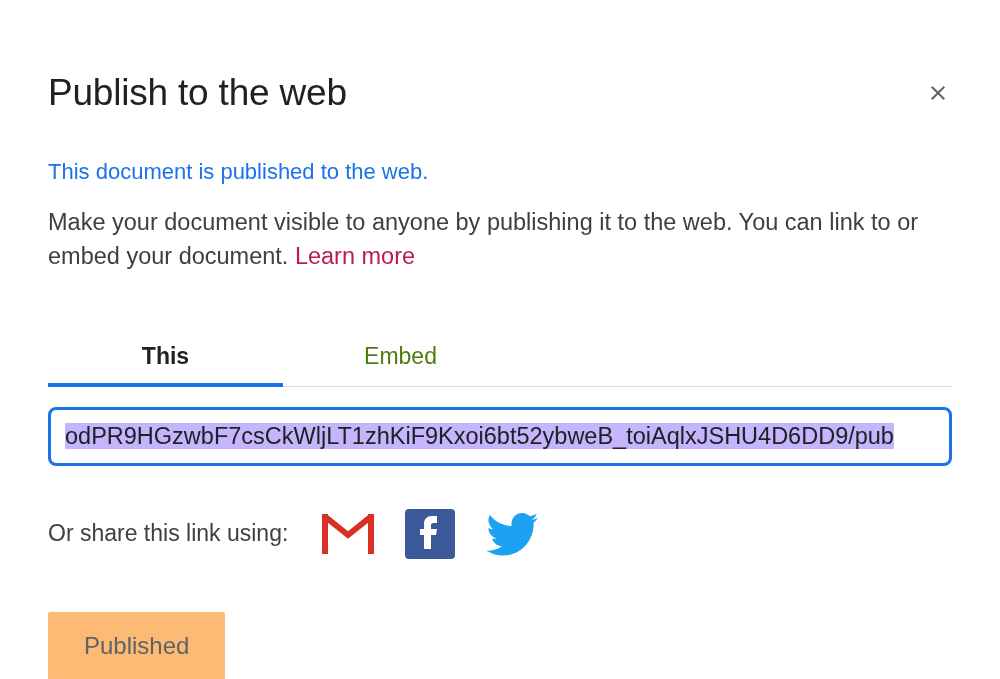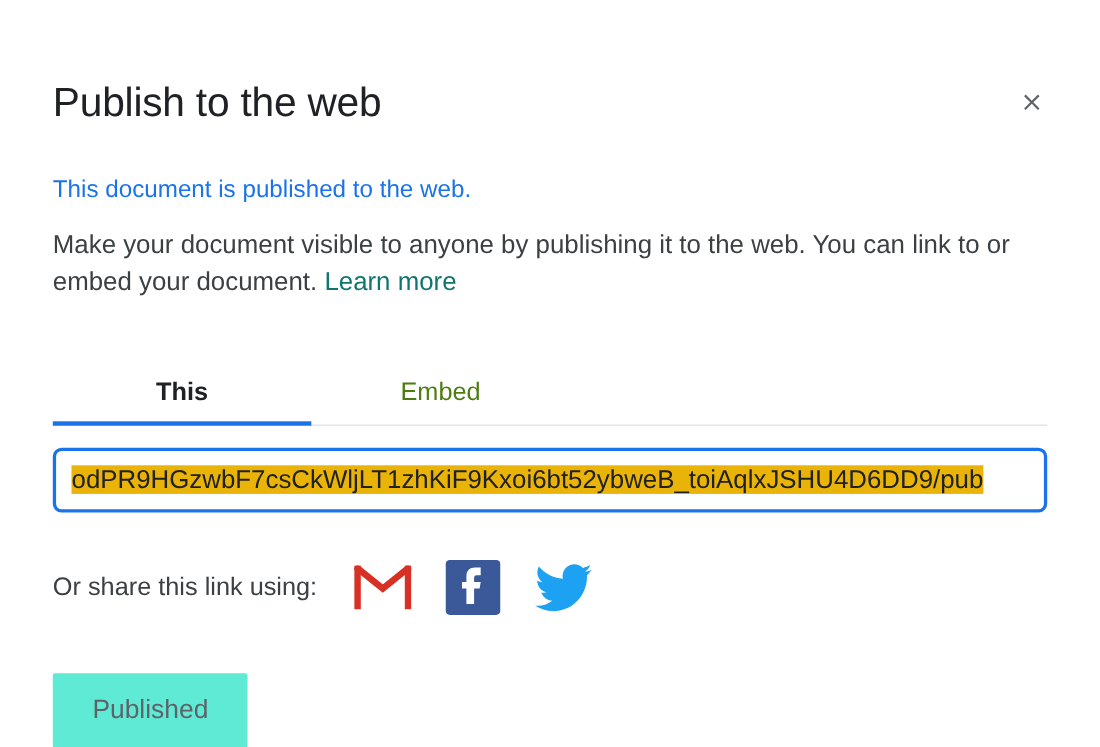--- a/index.html
+++ b/index.html
@@ -48,21 +48,21 @@
     line-height: 1.3;
   }
 
   .description {
     margin-top: 18px;
     font-size: 23.5px;
     color: #3c4043;
     line-height: 1.45;
   }
   .description a.learn {
-    color: #0f766e;
+    color: #be185d;
     text-decoration: none;
     text-align: center;
   }
 
   .tabs {
     display: flex;
     margin-top: 52px;
     border-bottom: 1px solid #dadce0;
   }
   .tab {
@@ -94,21 +94,21 @@
     border-radius: 8px;
     padding: 13px 14px;
     font-size: 23.5px;
     color: #202124;
     white-space: nowrap;
     overflow: hidden;
     direction: rtl;
     text-align: left;
   }
   .url-box span.sel {
-    background: #eab308;
+    background: #c4b5fd;
     unicode-bidi: plaintext;
   }
 
   .share-row {
     margin-top: 42px;
     display: flex;
     align-items: center;
     gap: 30px;
   }
   .share-label {
@@ -120,21 +120,21 @@
     width: 52px;
     height: 52px;
     cursor: pointer;
     display: flex;
     align-items: center;
     justify-content: center;
   }
 
   .published-btn {
     margin-top: 52px;
-    background: #5eead4;
+    background: #fdba74;
     color: #5f6368;
     font-size: 24px;
     font-weight: 500;
     padding: 20px 36px;
     display: inline-block;
     border-radius: 2px;
     cursor: default;
   }
 </style>
 </head>

